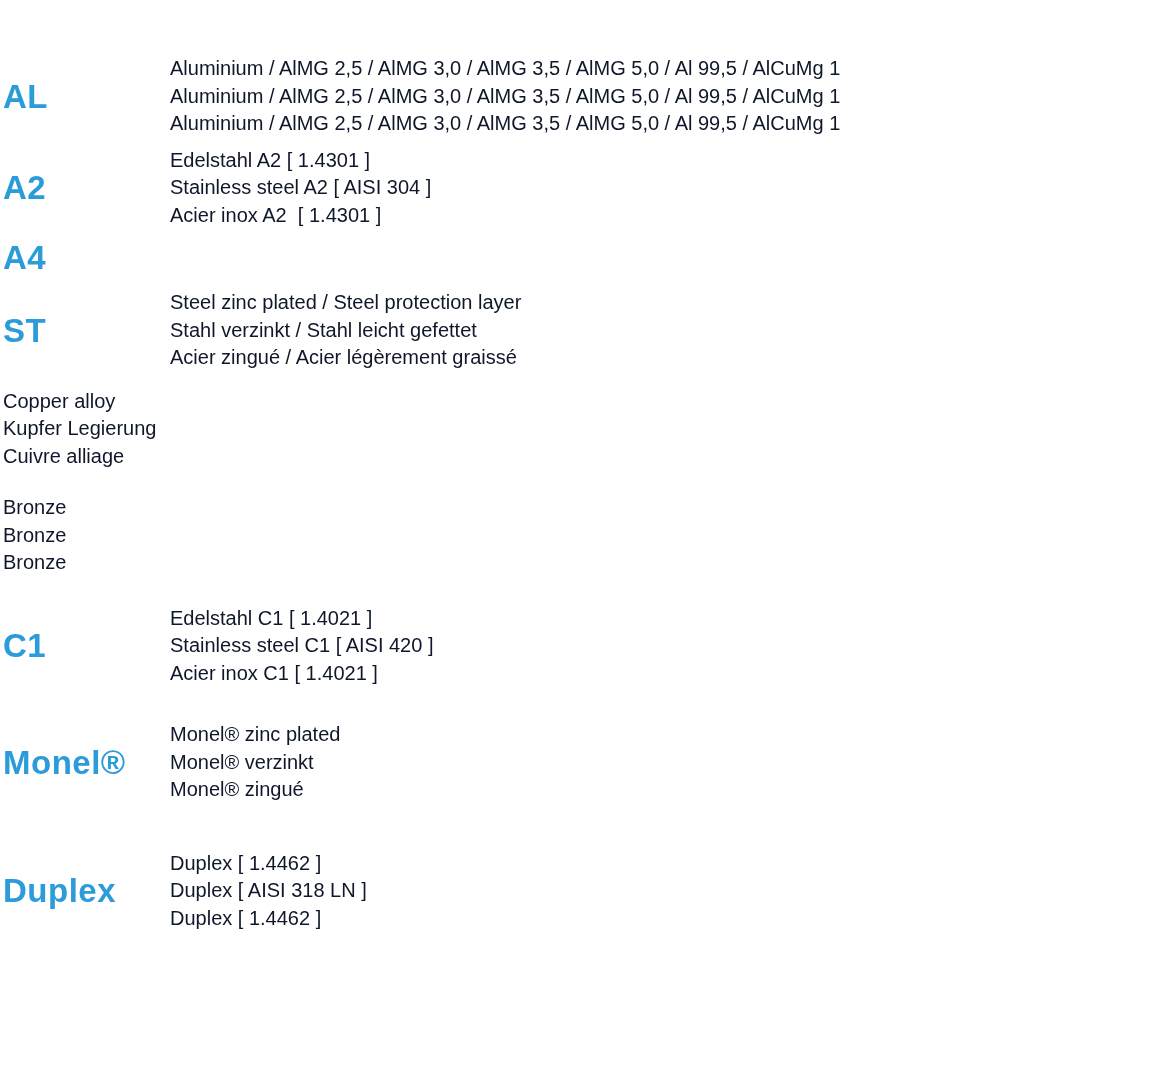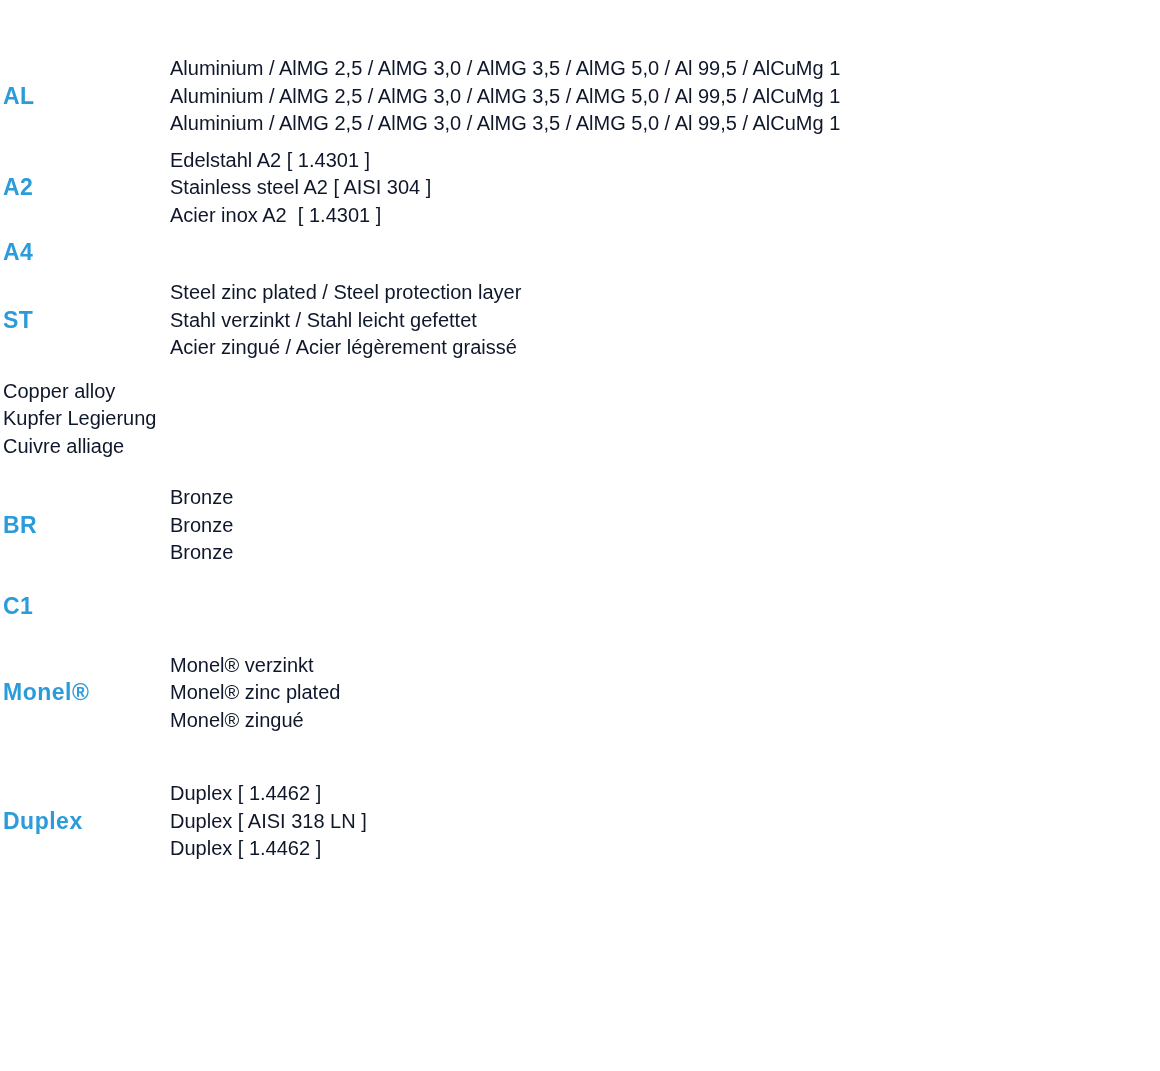--- a/index.html
+++ b/index.html
@@ -16,21 +16,21 @@
     padding: 55px 0 0 3px;
     font-family: "Liberation Sans", "DejaVu Sans", sans-serif;
     overflow: hidden;
   }
   .row {
     display: flex;
     align-items: center;
   }
   .code {
     flex: 0 0 167px;
-    font-size: 23px;
+    font-size: 33px;
     font-weight: bold;
     color: #2b9cd9;
     letter-spacing: 0.5px;
     line-height: 1;
   }
   .desc {
     flex: 1 1 auto;
   }
   .line {
     font-size: 20px;
@@ -86,37 +86,41 @@
 
   <div class="row r4">
     <div class="desc">
       <div class="line">Copper alloy</div>
       <div class="line">Kupfer Legierung</div>
       <div class="line">Cuivre alliage</div>
     </div>
   </div>
 
   <div class="row r5">
-    <div class="code">BR</div>
     <div class="desc">
       <div class="line">Bronze</div>
       <div class="line">Bronze</div>
       <div class="line">Bronze</div>
     </div>
   </div>
 
   <div class="row r6">
     <div class="code">C1</div>
+    <div class="desc">
+      <div class="line">Edelstahl C1 [ 1.4021 ]</div>
+      <div class="line">Stainless steel C1 [ AISI 420 ]</div>
+      <div class="line">Acier inox C1 [ 1.4021 ]</div>
+    </div>
   </div>
 
   <div class="row r7">
     <div class="code">Monel®</div>
     <div class="desc">
+      <div class="line">Monel® zinc plated</div>
       <div class="line">Monel® verzinkt</div>
-      <div class="line">Monel® zinc plated</div>
       <div class="line">Monel® zingué</div>
     </div>
   </div>
 
   <div class="row r8">
     <div class="code">Duplex</div>
     <div class="desc">
       <div class="line">Duplex [ 1.4462 ]</div>
       <div class="line">Duplex [ AISI 318 LN ]</div>
       <div class="line">Duplex [ 1.4462 ]</div>

